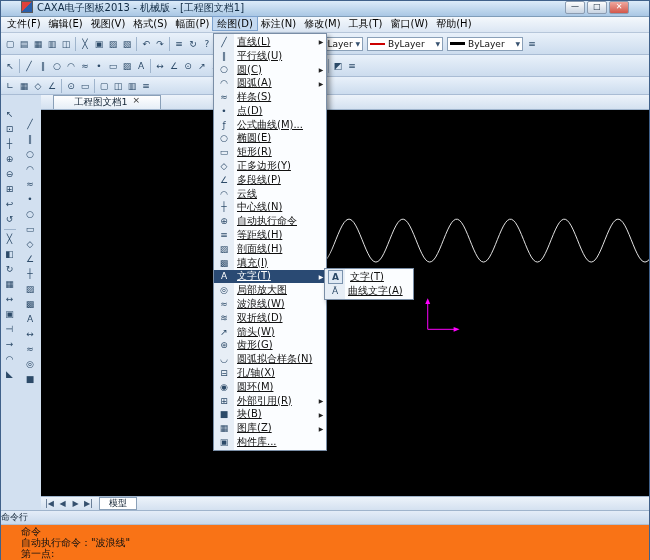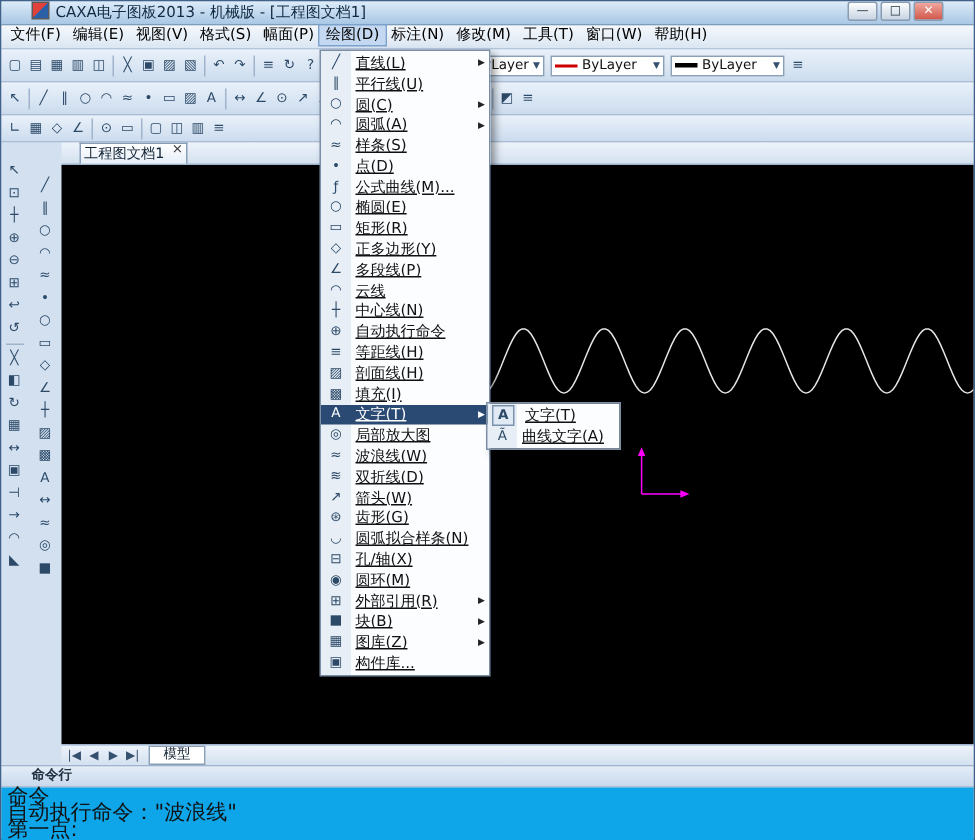--- a/index.html
+++ b/index.html
@@ -46,38 +46,38 @@
   .left-panel{width:40px;flex:none;display:flex;align-items:flex-start;background:#d2e0f0;padding-top:12px;}
   .vcol{display:flex;flex-direction:column;align-items:center;}
   .vcol-a{width:15px;margin-left:1px;}
   .vcol-b{width:20px;margin-left:3px;padding-top:10px;}
   .vt-icon{width:14px;height:15px;text-align:center;line-height:15px;font-size:9px;color:#2c4a68;}
   .vt-sep{width:12px;height:1px;background:#9fb4cc;margin:2px 0;}
 
   .doc-area{flex:1;display:flex;flex-direction:column;min-width:0;}
   .tabbar{height:14px;flex:none;display:flex;align-items:flex-end;padding-left:12px;
     background:linear-gradient(#edf3fa,#d4e1f0);border-bottom:1px solid #9fb4cc;}
-  .doc-tab{display:flex;gap:5px;height:13px;padding:0 2px;font-size:9.5px;
+  .doc-tab{display:flex;gap:5px;height:13px;padding:0 20px;font-size:9.5px;
     background:linear-gradient(#ffffff,#e6eef7);border:1px solid #8aa0b8;border-bottom:none;color:#123;}
   .doc-tab .close{font-size:9px;line-height:9px;color:#333;}
 
   .canvas{flex:1;position:relative;background:#000;overflow:hidden;}
   .canvas svg{position:absolute;inset:0;width:100%;height:100%;}
 
   .model-bar{height:13px;flex:none;display:flex;align-items:center;padding-left:2px;font-size:8px;
     background:linear-gradient(#edf3fa,#d4e1f0);border-top:1px solid #9fb4cc;color:#35506e;}
   .nav-btn{min-width:13px;text-align:center;}
   .model-tab{height:11px;line-height:11px;padding:0 9px;margin-left:4px;font-size:9px;
     background:#fff;border:1px solid #8aa0b8;color:#123;}
 
   
   .command{height:48px;flex:none;display:flex;flex-direction:column;border-top:1px solid #9fb4cc;}
-  .command-header{height:13px;flex:none;line-height:13px;padding-left:20px;font-size:9px;color:#234;
-    background:linear-gradient(#e4edf8,#c9d9ec);border-bottom:1px solid #aebfd4;font-weight:bold;}
-  .command-body{flex:1;background:#0ea5e9;padding:1px 4px;font-size:14px;line-height:11px;color:#111;}
+  .command-header{height:13px;flex:none;line-height:13px;padding-left:0;font-size:9px;color:#234;
+    background:linear-gradient(#e4edf8,#c9d9ec);border-bottom:1px solid #aebfd4;}
+  .command-body{flex:1;background:#f97316;padding:1px 20px;font-size:10px;line-height:11px;color:#111;}
 
   
   .menu-pop{position:absolute;left:180px;top:30px;width:112px;z-index:20;padding:1px 0;
     background:linear-gradient(to right,#e7eef6 0,#e7eef6 20px,#fbfdff 20px);
     border:1px solid #7a8ea6;box-shadow:3px 3px 5px rgba(0,0,0,.4);}
   .menu-row{display:flex;align-items:center;height:13.8px;font-size:10px;color:#111;white-space:nowrap;}
   .mi-icon{width:20px;flex:none;text-align:center;font-size:9px;color:#2c4a68;}
   .mi-label{flex:1;padding-left:3px;overflow:hidden;text-decoration:underline;}
   .mi-arrow{width:10px;flex:none;text-align:center;font-size:6px;color:#222;}
   .menu-row.hl{background:#2a4a73;color:#fff;}

